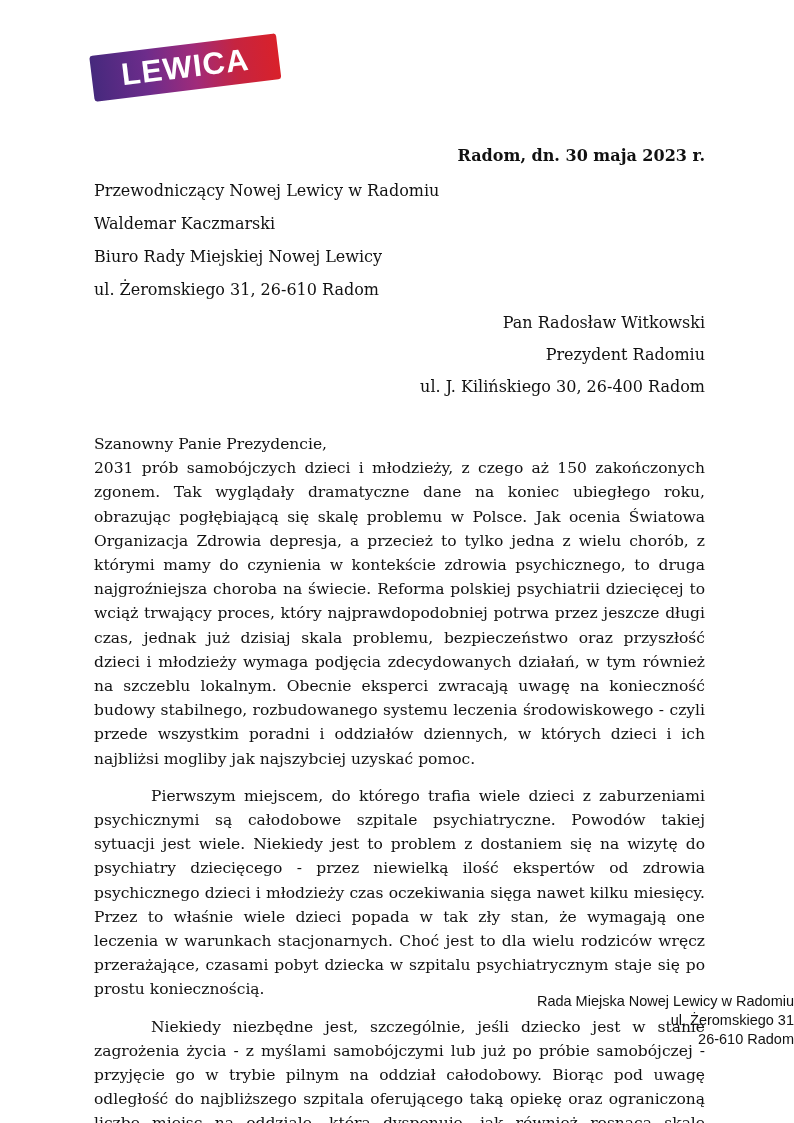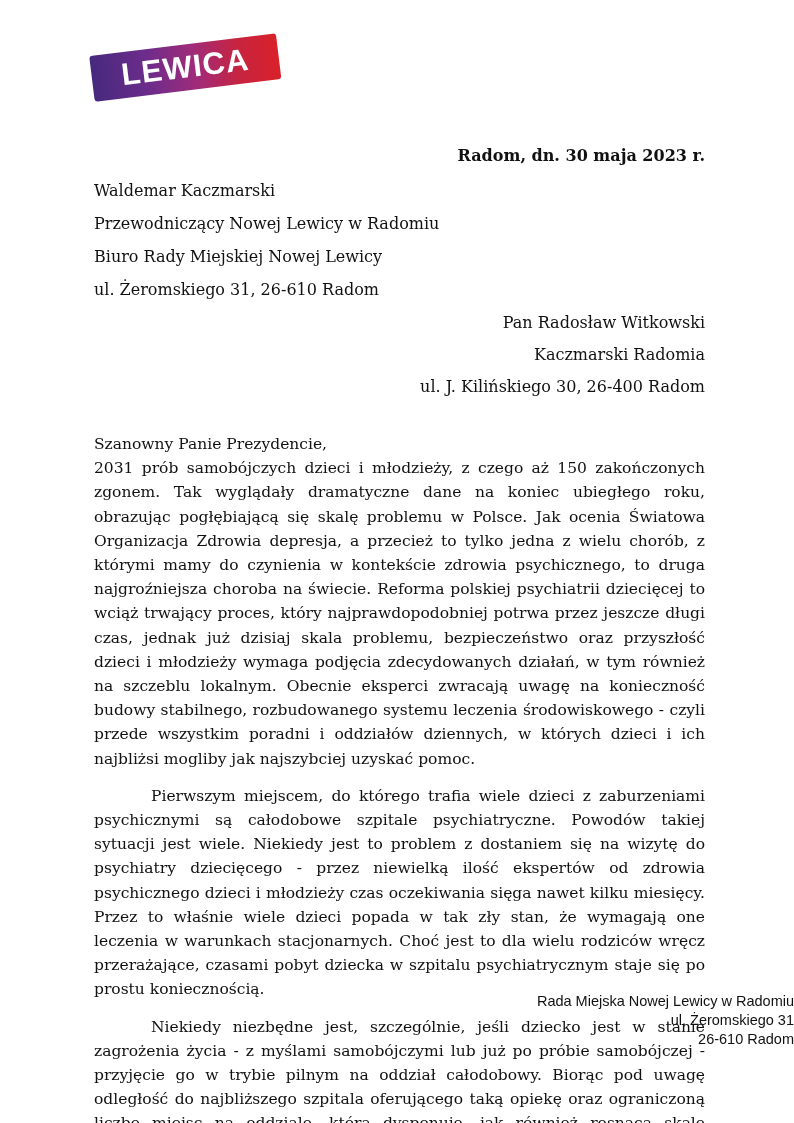--- a/index.html
+++ b/index.html
@@ -103,29 +103,29 @@
 
 <div class="page">
 
   <div class="logo" style="background: linear-gradient(90deg, rgb(70, 41, 125) 0%, rgb(109, 44, 139) 30%, rgb(160, 43, 122) 55%, rgb(198, 36, 64) 78%, rgb(217, 33, 42) 100%);">
     <span class="logo-text">LEWICA</span>
   </div>
 
   <div class="date-line">Radom, dn. 30 maja 2023 r.</div>
 
   <div class="sender-block">
+    <div>Przewodniczący Nowej Lewicy w Radomiu</div>
     <div>Waldemar Kaczmarski</div>
-    <div>Przewodniczący Nowej Lewicy w Radomiu</div>
     <div>Biuro Rady Miejskiej Nowej Lewicy</div>
     <div>ul. Żeromskiego 31, 26-610 Radom</div>
   </div>
 
   <div class="recipient-block">
     <div>Pan Radosław Witkowski</div>
-    <div>Kaczmarski Radomia</div>
+    <div>Prezydent Radomiu</div>
     <div>ul. J. Kilińskiego 30, 26-400 Radom</div>
   </div>
 
   <div class="letter-body">
     <div class="salutation">Szanowny Panie Prezydencie,</div>
     <p>2031 prób samobójczych dzieci i młodzieży, z czego aż 150 zakończonych zgonem. Tak wyglądały dramatyczne dane na koniec ubiegłego roku, obrazując pogłębiającą się skalę problemu w Polsce. Jak ocenia Światowa Organizacja Zdrowia depresja, a przecież to tylko jedna z wielu chorób, z którymi mamy do czynienia w kontekście zdrowia psychicznego, to druga najgroźniejsza choroba na świecie. Reforma polskiej psychiatrii dziecięcej to wciąż trwający proces, który najprawdopodobniej potrwa przez jeszcze długi czas, jednak już dzisiaj skala problemu, bezpieczeństwo oraz przyszłość dzieci i młodzieży wymaga podjęcia zdecydowanych działań, w tym również na szczeblu lokalnym. Obecnie eksperci zwracają uwagę na konieczność budowy stabilnego, rozbudowanego systemu leczenia środowiskowego - czyli przede wszystkim poradni i oddziałów dziennych, w których dzieci i ich najbliżsi mogliby jak najszybciej uzyskać pomoc.</p>
     <p class="indent">Pierwszym miejscem, do którego trafia wiele dzieci z zaburzeniami psychicznymi są całodobowe szpitale psychiatryczne. Powodów takiej sytuacji jest wiele. Niekiedy jest to problem z dostaniem się na wizytę do psychiatry dziecięcego - przez niewielką ilość ekspertów od zdrowia psychicznego dzieci i młodzieży czas oczekiwania sięga nawet kilku miesięcy. Przez to właśnie wiele dzieci popada w tak zły stan, że wymagają one leczenia w warunkach stacjonarnych. Choć jest to dla wielu rodziców wręcz przerażające, czasami pobyt dziecka w szpitalu psychiatrycznym staje się po prostu koniecznością.</p>
     <p class="indent">Niekiedy niezbędne jest, szczególnie, jeśli dziecko jest w stanie zagrożenia życia - z myślami samobójczymi lub już po próbie samobójczej - przyjęcie go w trybie pilnym na oddział całodobowy. Biorąc pod uwagę odległość do najbliższego szpitala oferującego taką opiekę oraz ograniczoną liczbę miejsc na oddziale, którą dysponuje, jak również rosnąca skalę problemu, wydaje się niezbędnym podjęcie próby uruchomienia takich oddziałów w Radomiu.</p>
   </div>
 

